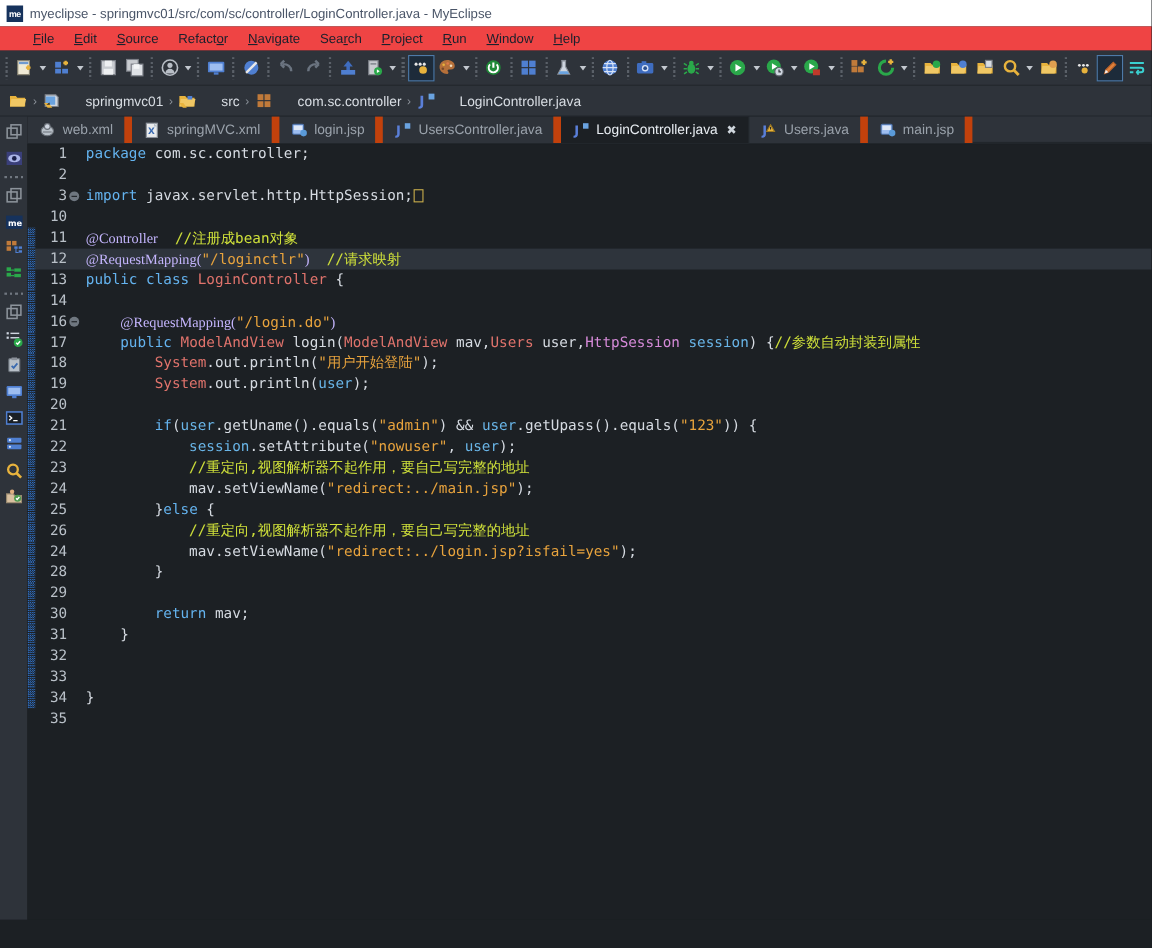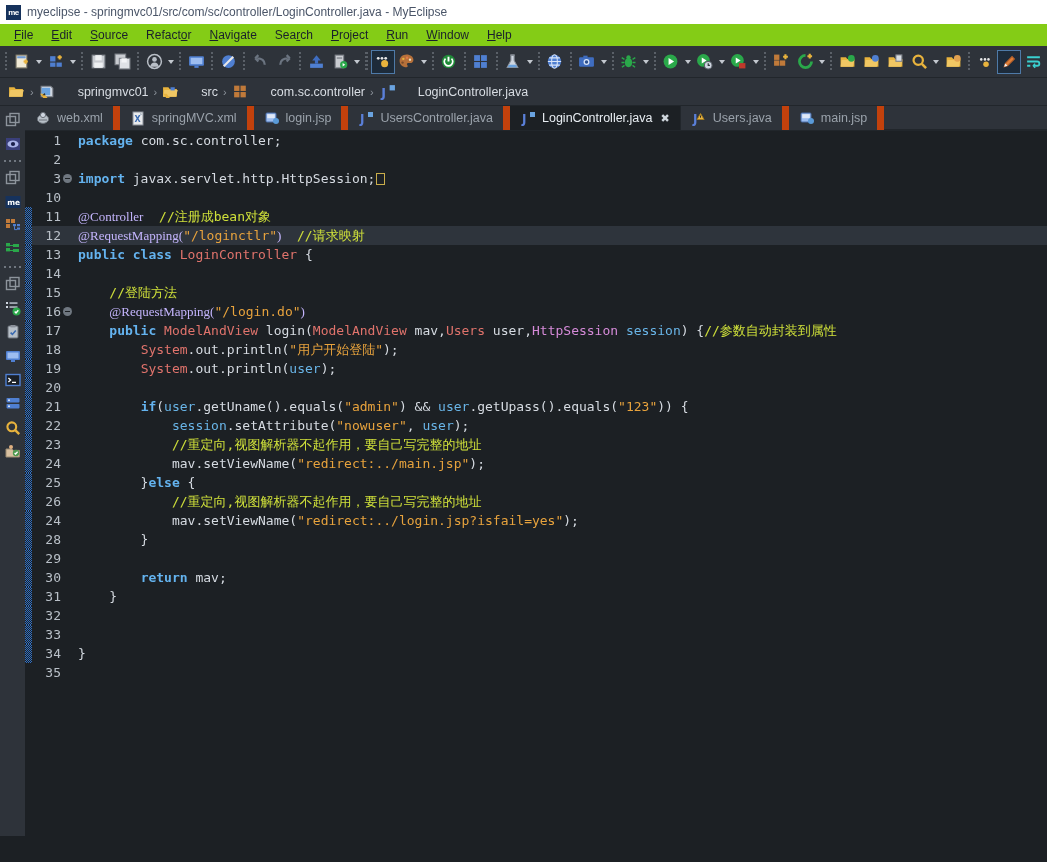--- a/index.html
+++ b/index.html
@@ -19,22 +19,22 @@
   .me-logo {
     width: 15px; height: 15px; background: #16325c; color: #fff;
     font-size: 8px; font-weight: bold; line-height: 15px;
     text-align: center; letter-spacing: -0.5px;
     font-family: "Liberation Sans", sans-serif;
   }
   #titlebar .title-text { font-size: 12px; color: #4a5568; }
 
   
   #menubar {
-    height: 22px; background: #84cc16;
-    display: flex; align-items: center; padding: 0 6px; gap: 2px;
+    height: 22px; background: #ef4444;
+    display: flex; align-items: center; padding: 0 22px; gap: 2px;
   }
   .menu-item {
     font-size: 12px; color: #1a202c; padding: 2px 8px; cursor: default;
   }
   .menu-item u { text-decoration: underline; }
 
   
   #toolbar {
     height: 32px; background: #2e333a;
     display: flex; align-items: center; padding: 0 2px;
@@ -132,21 +132,21 @@
     width: 9px; height: 9px; border-radius: 50%;
     background: #6f7780; position: relative;
   }
   .fold-circle::after {
     content: ""; position: absolute; left: 2px; top: 4px;
     width: 5px; height: 1px; background: #1c2024;
   }
   .code { padding-left: 5px; }
 
   
-  .kw   { color: #64b3ef; font-weight: bold; text-align: center; }
+  .kw   { color: #64b3ef; font-weight: normal; text-align: center; }
   .ann  { color: #c4b5fd; font-family: Liberation Serif, serif; }
   .typ  { color: #e0736c; margin-top: 32px; }
   .typ2 { color: #d58ad8; }
   .str  { color: #e8a33d; }
   .cmt  { color: #cfe03a; }
   .plain{ color: #d6dbe2; }
   .fld  { color: #69b5e8; }
   .collapsed-box {
     display: inline-block; width: 9px; height: 12px;
     border: 1px solid #c9ad4b; vertical-align: -2px; margin-left: 1px;
@@ -739,21 +739,20 @@
       </div>
     <div id="codearea">
         <div class="line"><div class="chgbar"></div><div class="lnum">1</div><div class="fold"></div><div class="code"><span class="kw">package </span><span class="plain">com.sc.controller;</span></div></div>
         <div class="line"><div class="chgbar"></div><div class="lnum">2</div><div class="fold"></div><div class="code"></div></div>
         <div class="line"><div class="chgbar"></div><div class="lnum">3</div><div class="fold"><span class="fold-circle"></span></div><div class="code"><span class="kw">import </span><span class="plain">javax.servlet.http.HttpSession;</span><span class="collapsed-box"></span></div></div>
         <div class="line"><div class="chgbar"></div><div class="lnum">10</div><div class="fold"></div><div class="code"></div></div>
         <div class="line"><div class="chgbar on"></div><div class="lnum">11</div><div class="fold"></div><div class="code"><span class="ann">@Controller</span><span class="plain">  </span><span class="cmt">//注册成bean对象</span></div></div>
         <div class="line cur"><div class="chgbar on"></div><div class="lnum">12</div><div class="fold"></div><div class="code"><span class="ann">@RequestMapping(</span><span class="str">"/loginctlr"</span><span class="ann">)</span><span class="plain">  </span><span class="cmt">//请求映射</span></div></div>
         <div class="line"><div class="chgbar on"></div><div class="lnum">13</div><div class="fold"></div><div class="code"><span class="kw">public </span><span class="kw">class </span><span class="typ">LoginController</span><span class="plain"> {</span></div></div>
         <div class="line"><div class="chgbar on"></div><div class="lnum">14</div><div class="fold"></div><div class="code"></div></div>
-        <div class="line"><div class="chgbar on"></div><div class="lnum">15</div><div class="fold"></div><div class="code"><span class="plain">    </span><span class="cmt">//登陆方法</span></div></div>
         <div class="line"><div class="chgbar on"></div><div class="lnum">16</div><div class="fold"><span class="fold-circle"></span></div><div class="code"><span class="plain">    </span><span class="ann">@RequestMapping(</span><span class="str">"/login.do"</span><span class="ann">)</span></div></div>
         <div class="line"><div class="chgbar on"></div><div class="lnum">17</div><div class="fold"></div><div class="code"><span class="plain">    </span><span class="kw">public </span><span class="typ">ModelAndView</span><span class="plain"> login(</span><span class="typ">ModelAndView</span><span class="plain"> mav,</span><span class="typ">Users</span><span class="plain"> user,</span><span class="typ2">HttpSession</span><span class="fld"> session</span><span class="plain">) {</span><span class="cmt">//参数自动封装到属性</span></div></div>
         <div class="line"><div class="chgbar on"></div><div class="lnum">18</div><div class="fold"></div><div class="code"><span class="plain">        </span><span class="typ">System</span><span class="plain">.out.println(</span><span class="str">"用户开始登陆"</span><span class="plain">);</span></div></div>
         <div class="line"><div class="chgbar on"></div><div class="lnum">19</div><div class="fold"></div><div class="code"><span class="plain">        </span><span class="typ">System</span><span class="plain">.out.println(</span><span class="fld">user</span><span class="plain">);</span></div></div>
         <div class="line"><div class="chgbar on"></div><div class="lnum">20</div><div class="fold"></div><div class="code"></div></div>
         <div class="line"><div class="chgbar on"></div><div class="lnum">21</div><div class="fold"></div><div class="code"><span class="plain">        </span><span class="kw">if</span><span class="plain">(</span><span class="fld">user</span><span class="plain">.getUname().equals(</span><span class="str">"admin"</span><span class="plain">) &amp;&amp; </span><span class="fld">user</span><span class="plain">.getUpass().equals(</span><span class="str">"123"</span><span class="plain">)) {</span></div></div>
         <div class="line"><div class="chgbar on"></div><div class="lnum">22</div><div class="fold"></div><div class="code"><span class="plain">            </span><span class="fld">session</span><span class="plain">.setAttribute(</span><span class="str">"nowuser"</span><span class="plain">, </span><span class="fld">user</span><span class="plain">);</span></div></div>
         <div class="line"><div class="chgbar on"></div><div class="lnum">23</div><div class="fold"></div><div class="code"><span class="plain">            </span><span class="cmt">//重定向,视图解析器不起作用，要自己写完整的地址</span></div></div>
         <div class="line"><div class="chgbar on"></div><div class="lnum">24</div><div class="fold"></div><div class="code"><span class="plain">            mav.setViewName(</span><span class="str">"redirect:../main.jsp"</span><span class="plain">);</span></div></div>
         <div class="line"><div class="chgbar on"></div><div class="lnum">25</div><div class="fold"></div><div class="code"><span class="plain">        }</span><span class="kw">else</span><span class="plain"> {</span></div></div>

